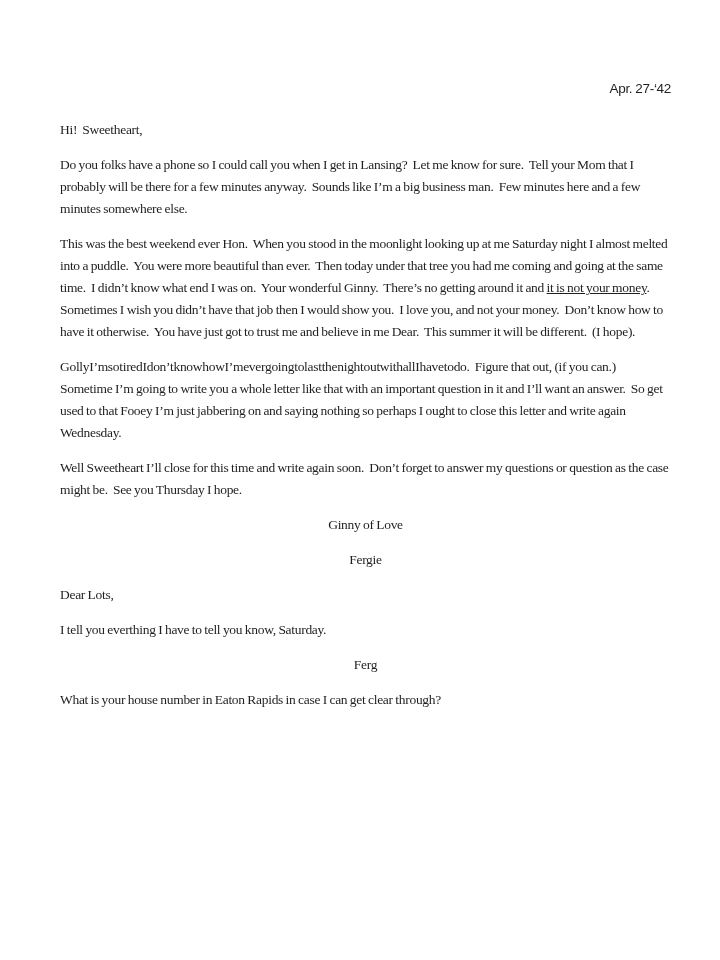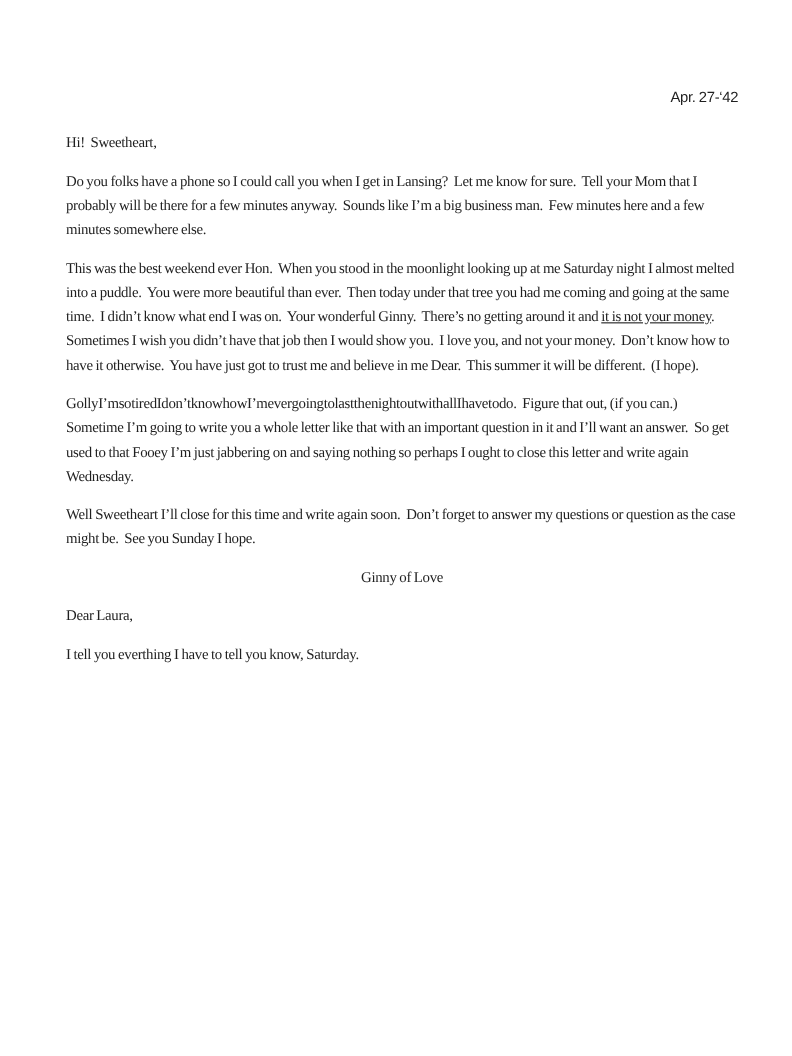--- a/index.html
+++ b/index.html
@@ -46,18 +46,21 @@
 </head>
 <body>
 
 <div class="page">
   <p class="date-line">Apr. 27-‘42</p>
   <div id="letter-body">
       <p class="para"><span>Hi!  Sweetheart,</span></p>
       <p class="para"><span>Do you folks have a phone so I could call you when I get in Lansing?  Let me know for sure.  Tell your Mom that I probably will be there for a few minutes anyway.  Sounds like I’m a big business man.  Few minutes here and a few minutes somewhere else.</span></p>
       <p class="para"><span>This was the best weekend ever Hon.  When you stood in the moonlight looking up at me Saturday night I almost melted into a puddle.  You were more beautiful than ever.  Then today under that tree you had me coming and going at the same time.  I didn’t know what end I was on.  Your wonderful Ginny.  There’s no getting around it and </span><span class="underline">it is not your money</span><span>.  Sometimes I wish you didn’t have that job then I would show you.  I love you, and not your money.  Don’t know how to have it otherwise.  You have just got to trust me and believe in me Dear.  This summer it will be different.  (I hope).</span></p>
       <p class="para"><span>GollyI’msotiredIdon’tknowhowI’mevergoingtolastthenightoutwithallIhavetodo.  Figure that out, (if you can.)  Sometime I’m going to write you a whole letter like that with an important question in it and I’ll want an answer.  So get used to that Fooey I’m just jabbering on and saying nothing so perhaps I ought to close this letter and write again Wednesday.</span></p>
-      <p class="para"><span>Well Sweetheart I’ll close for this time and write again soon.  Don’t forget to answer my questions or question as the case might be.  See you Sunday I hope.</span></p>
+      <p class="para"><span>Well Sweetheart I’ll close for this time and write again soon.  Don’t forget to answer my questions or question as the case might be.  See you Thursday I hope.</span></p>
       <p class="para center"><span>Ginny of Love</span></p>
-      <p class="para"><span>Dear Laura,</span></p>
+      <p class="para center"><span>Fergie</span></p>
+      <p class="para"><span>Dear Lots,</span></p>
       <p class="para"><span>I tell you everthing I have to tell you know, Saturday.</span></p>
+      <p class="para center"><span>Ferg</span></p>
+      <p class="para"><span>What is your house number in Eaton Rapids in case I can get clear through?</span></p>
     </div>
 </div>
 
 </body></html>

